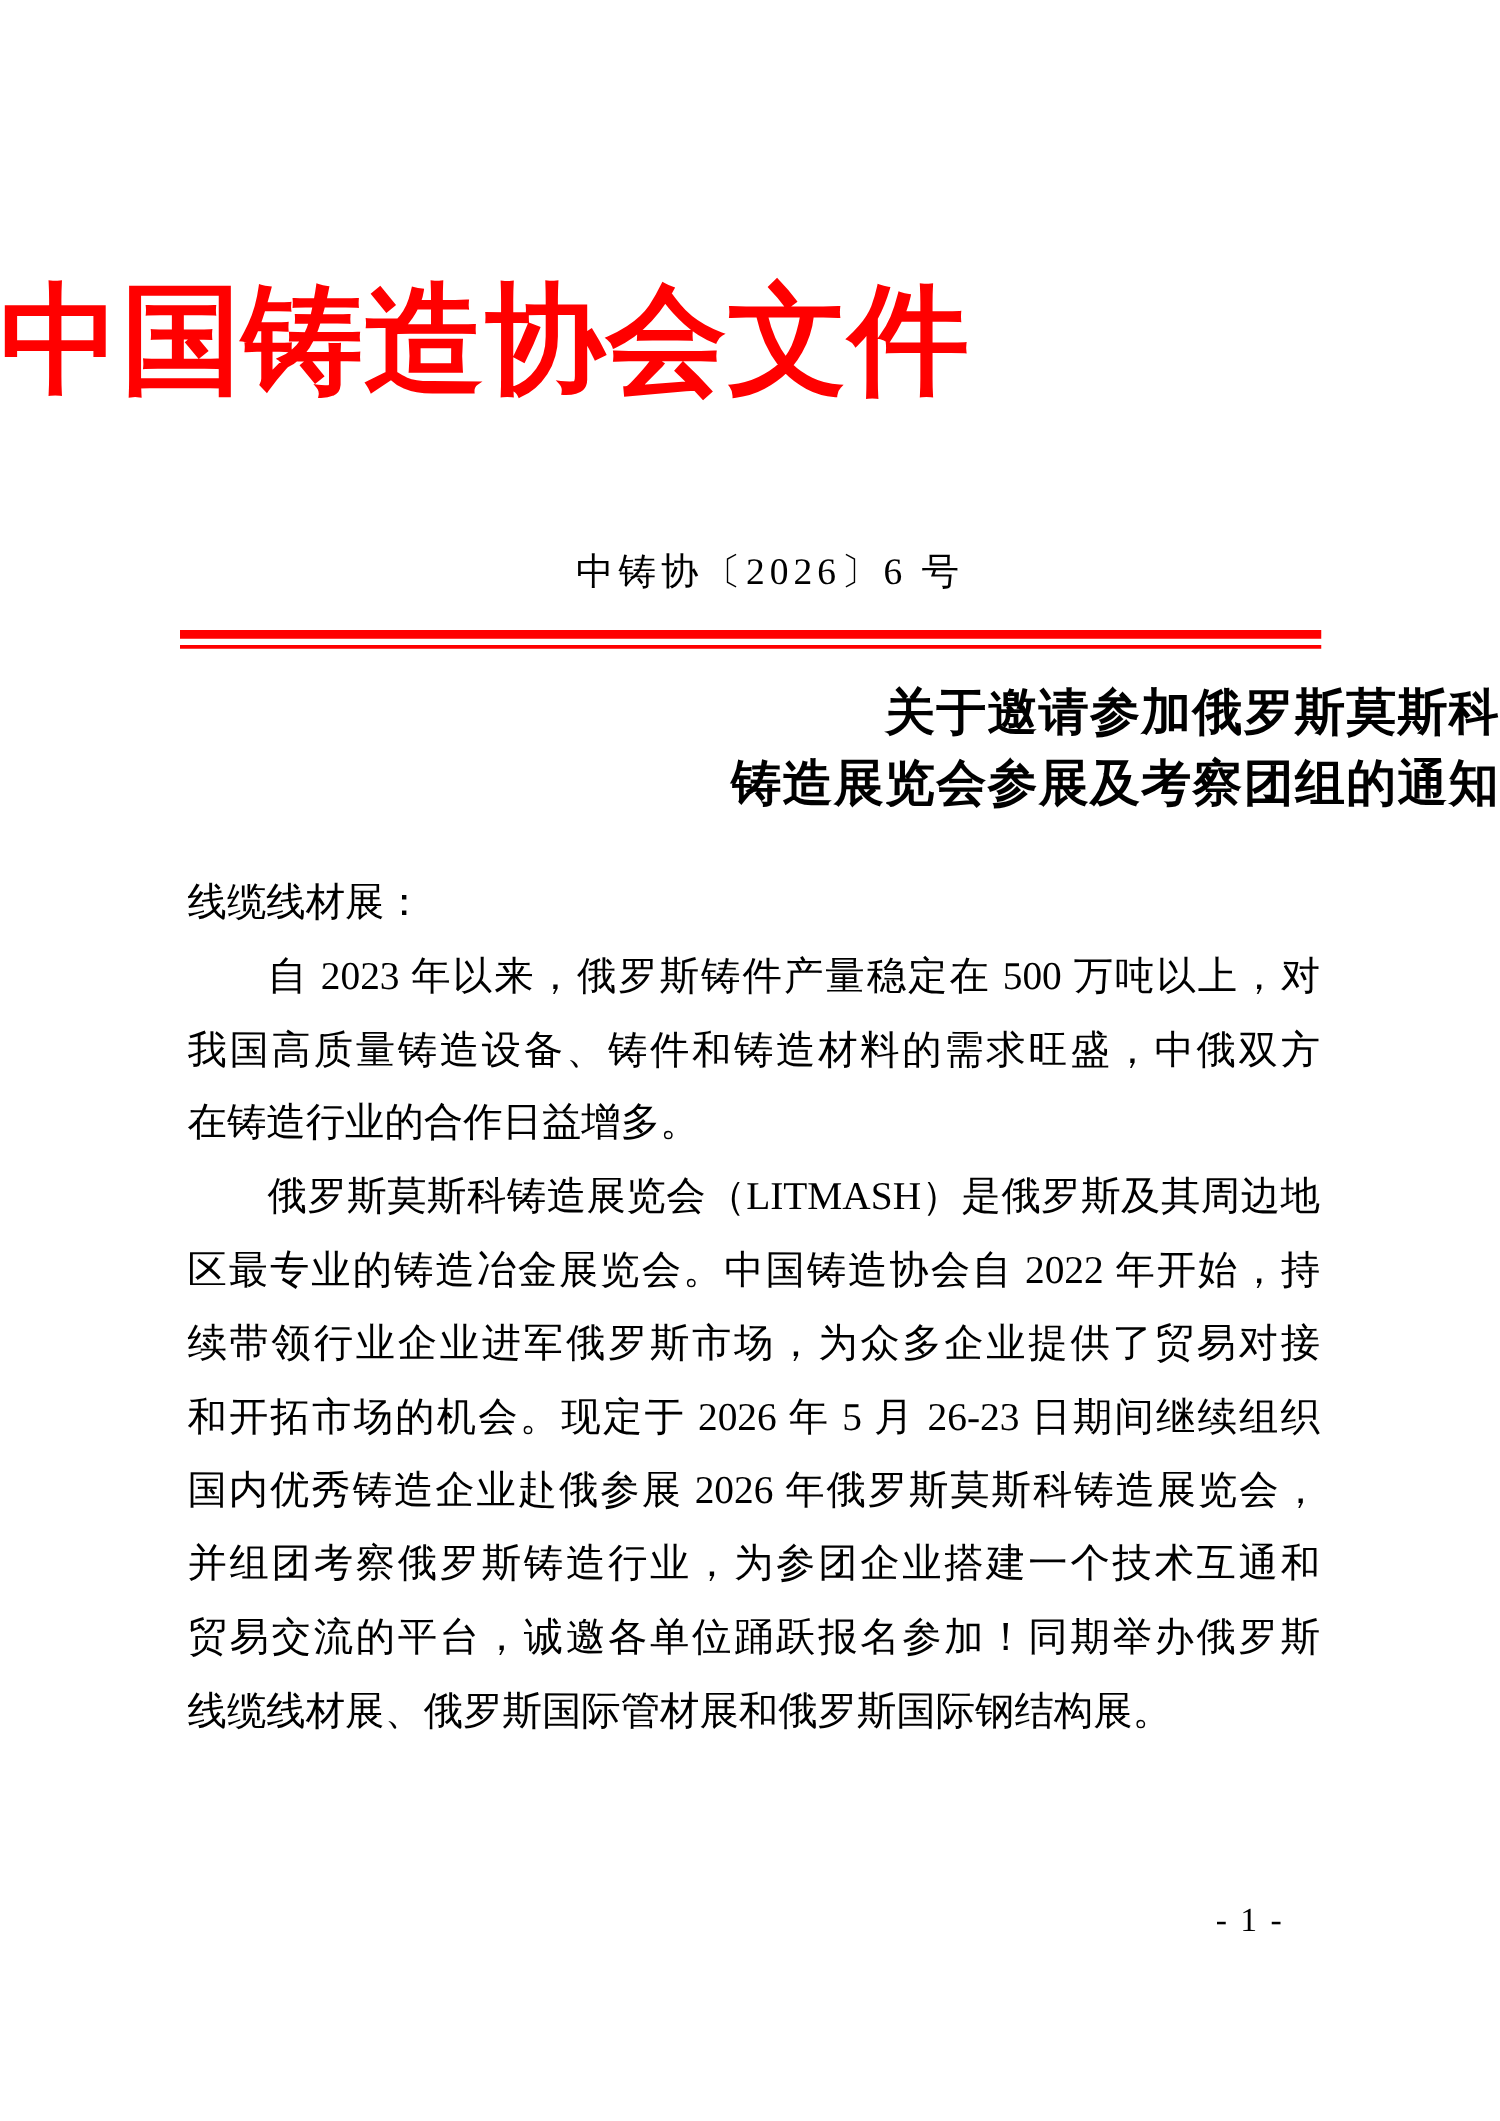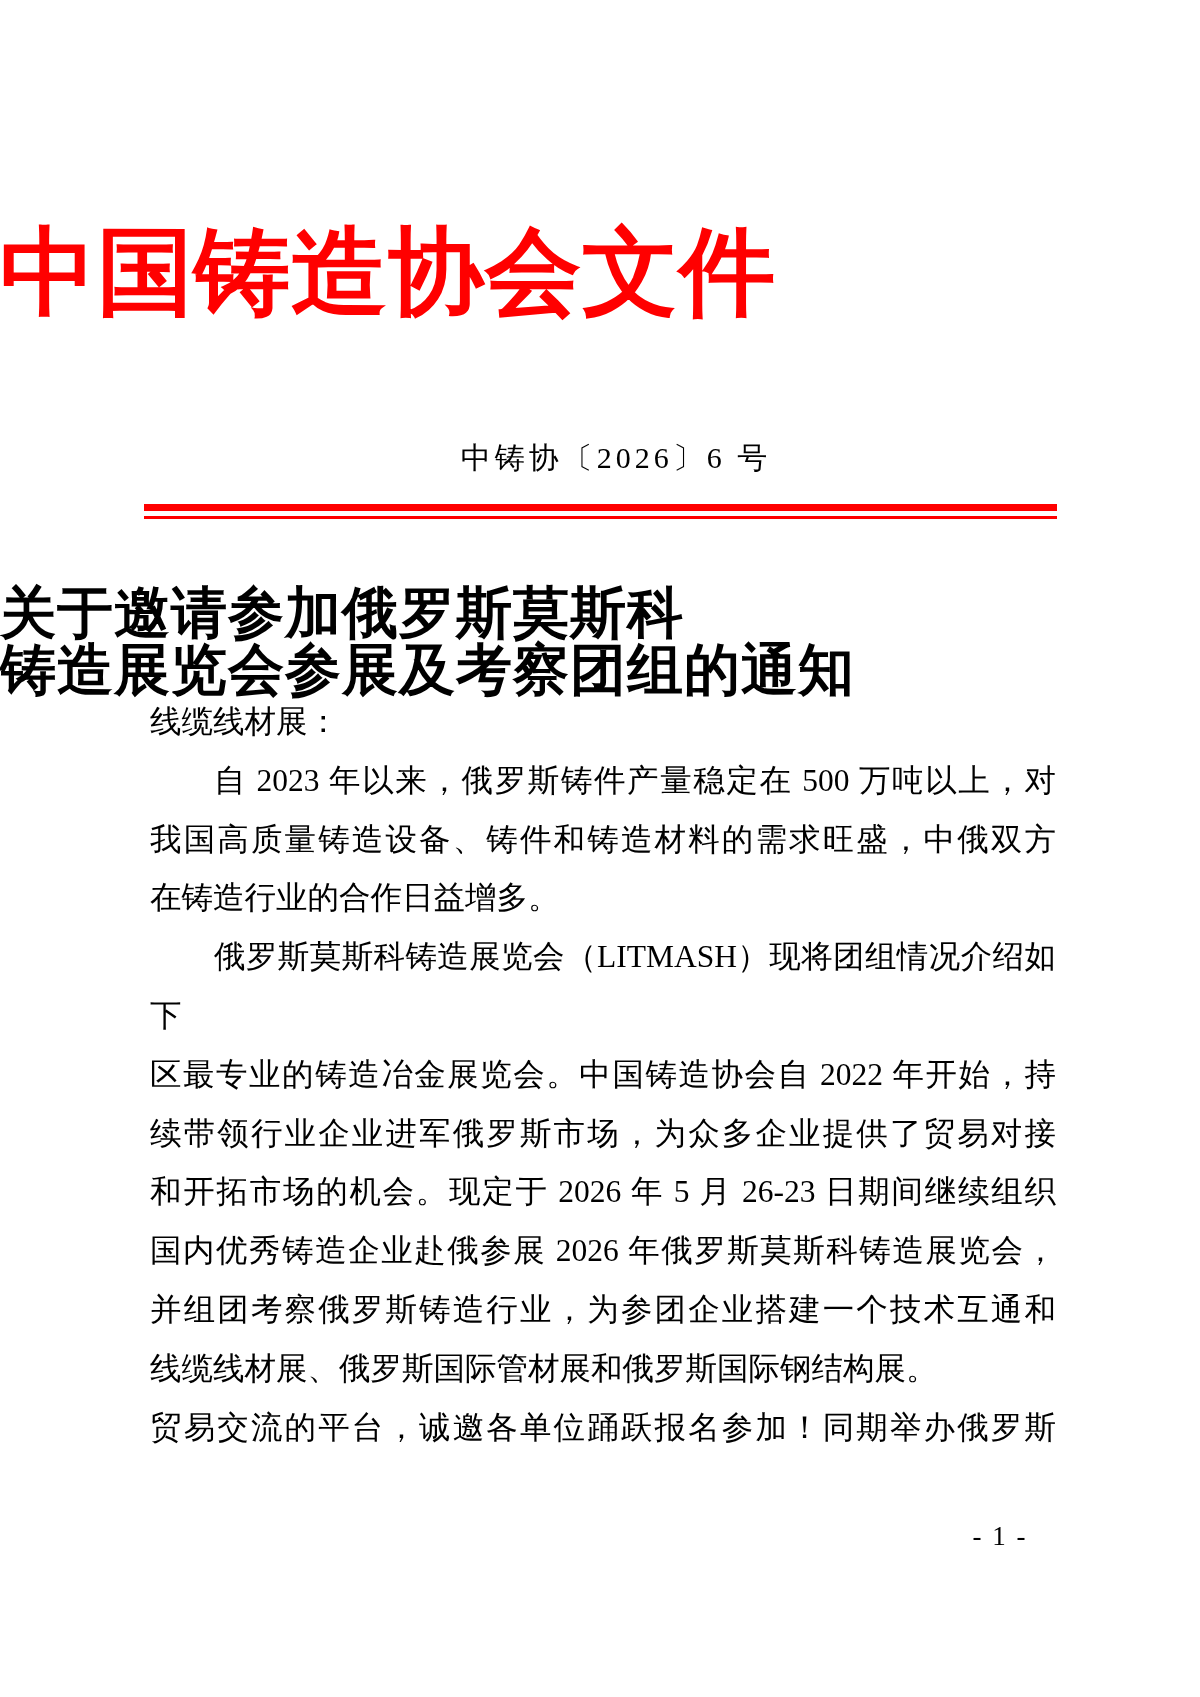--- a/index.html
+++ b/index.html
@@ -51,27 +51,26 @@
     border-top: 7px solid #ff0000;
     border-bottom: 3px solid #ff0000;
     background: #ffffff;
   }
   
   .doc-title {
     position: absolute;
     top: 541px;
     left: 0;
     width: 100%;
-    text-align: left;
+    text-align: right;
     font-weight: bold;
-    font-size: 56px;
+    font-size: 40px;
     line-height: 57px;
     letter-spacing: 1px;
     white-space: nowrap;
-    margin-top: 44px;
   }
   
   .body-text {
     position: absolute;
     top: 693px;
     left: 150px;
     width: 906px;
     font-size: 31.5px;
     line-height: 58.8px;
   }
@@ -114,25 +113,25 @@
   <div class="doc-title">
     <div>关于邀请参加俄罗斯莫斯科</div>
     <div>铸造展览会参展及考察团组的通知</div>
   </div>
 
   <div class="body-text">
     <p class="line">线缆线材展：</p>
     <p class="line indent justify">自 2023 年以来，俄罗斯铸件产量稳定在 500 万吨以上，对</p>
     <p class="line justify">我国高质量铸造设备、铸件和铸造材料的需求旺盛，中俄双方</p>
     <p class="line">在铸造行业的合作日益增多。</p>
-    <p class="line indent justify">俄罗斯莫斯科铸造展览会（LITMASH）现将团组情况介绍如下</p>
+    <p class="line indent justify">俄罗斯莫斯科铸造展览会（LITMASH）是俄罗斯及其周边地</p>
     <p class="line justify">区最专业的铸造冶金展览会。中国铸造协会自 2022 年开始，持</p>
     <p class="line justify">续带领行业企业进军俄罗斯市场，为众多企业提供了贸易对接</p>
     <p class="line justify">和开拓市场的机会。现定于 2026 年 5 月 26-23 日期间继续组织</p>
     <p class="line justify">国内优秀铸造企业赴俄参展 2026 年俄罗斯莫斯科铸造展览会，</p>
     <p class="line justify">并组团考察俄罗斯铸造行业，为参团企业搭建一个技术互通和</p>
+    <p class="line justify">贸易交流的平台，诚邀各单位踊跃报名参加！同期举办俄罗斯</p>
     <p class="line">线缆线材展、俄罗斯国际管材展和俄罗斯国际钢结构展。</p>
-    <p class="line justify">贸易交流的平台，诚邀各单位踊跃报名参加！同期举办俄罗斯</p>
   </div>
 
   <div class="page-number">- 1 -</div>
 
 </div>
 
 </body></html>

